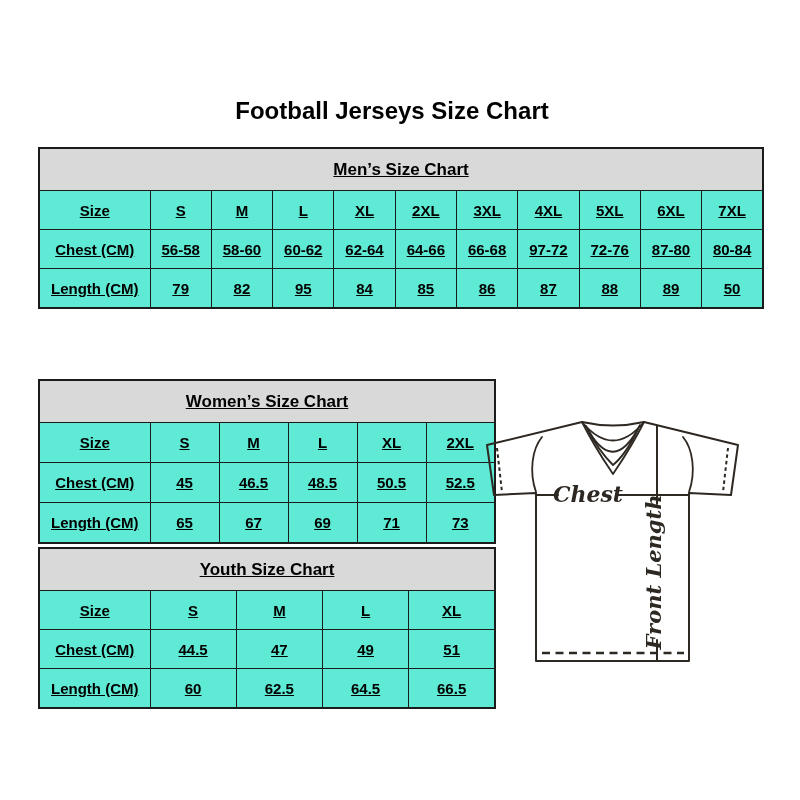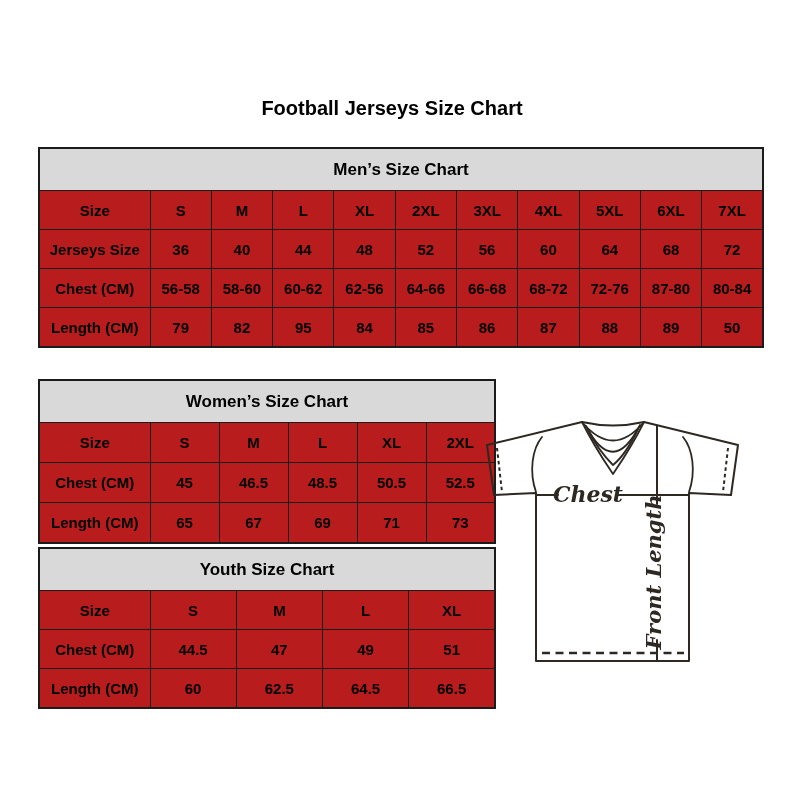--- a/index.html
+++ b/index.html
@@ -2,25 +2,26 @@
 <html><head>
 <meta charset="utf-8">
 <style>
   html,body{margin:0;padding:0;}
   body{
     width:800px;height:800px;background:#ffffff;position:relative;
     font-family:"Liberation Sans",sans-serif;color:#000;overflow:hidden;
   }
   .page-title{
     position:absolute;top:97px;left:0;width:784px;text-align:center;
-    font-size:20px;font-weight:bold;color:#000;
+    font-size:24px;font-weight:bold;color:#000;
   }
   table.sizes{
-    position:absolute;border-collapse:collapse;table-layout:fixed;background:#b91c1c;
+    position:absolute;border-collapse:collapse;table-layout:fixed;background:#5eead4;
     border:2.5px solid #1b1b1b;
+    text-decoration:underline;
   }
   table.sizes th,table.sizes td{
     border:1.5px solid #1b1b1b;text-align:center;vertical-align:middle;
     font-weight:bold;padding:0;color:#000;
   }
   table.sizes th.band{
     background:#d9d9d9;font-size:17px;height:41px;
   }
   table.sizes td{font-size:15px;}
   table.mens{left:38px;top:147px;width:724px;}
@@ -74,41 +75,28 @@
       <td>L</td>
       <td>XL</td>
       <td>2XL</td>
       <td>3XL</td>
       <td>4XL</td>
       <td>5XL</td>
       <td>6XL</td>
       <td>7XL</td>
     </tr>
     <tr>
-      <td>Jerseys Size</td>
-      <td>36</td>
-      <td>40</td>
-      <td>44</td>
-      <td>48</td>
-      <td>52</td>
-      <td>56</td>
-      <td>60</td>
-      <td>64</td>
-      <td>68</td>
-      <td>72</td>
-    </tr>
-    <tr>
       <td>Chest (CM)</td>
       <td>56-58</td>
       <td>58-60</td>
       <td>60-62</td>
-      <td>62-56</td>
+      <td>62-64</td>
       <td>64-66</td>
       <td>66-68</td>
-      <td>68-72</td>
+      <td>97-72</td>
       <td>72-76</td>
       <td>87-80</td>
       <td>80-84</td>
     </tr>
     <tr>
       <td>Length (CM)</td>
       <td>79</td>
       <td>82</td>
       <td>95</td>
       <td>84</td>

